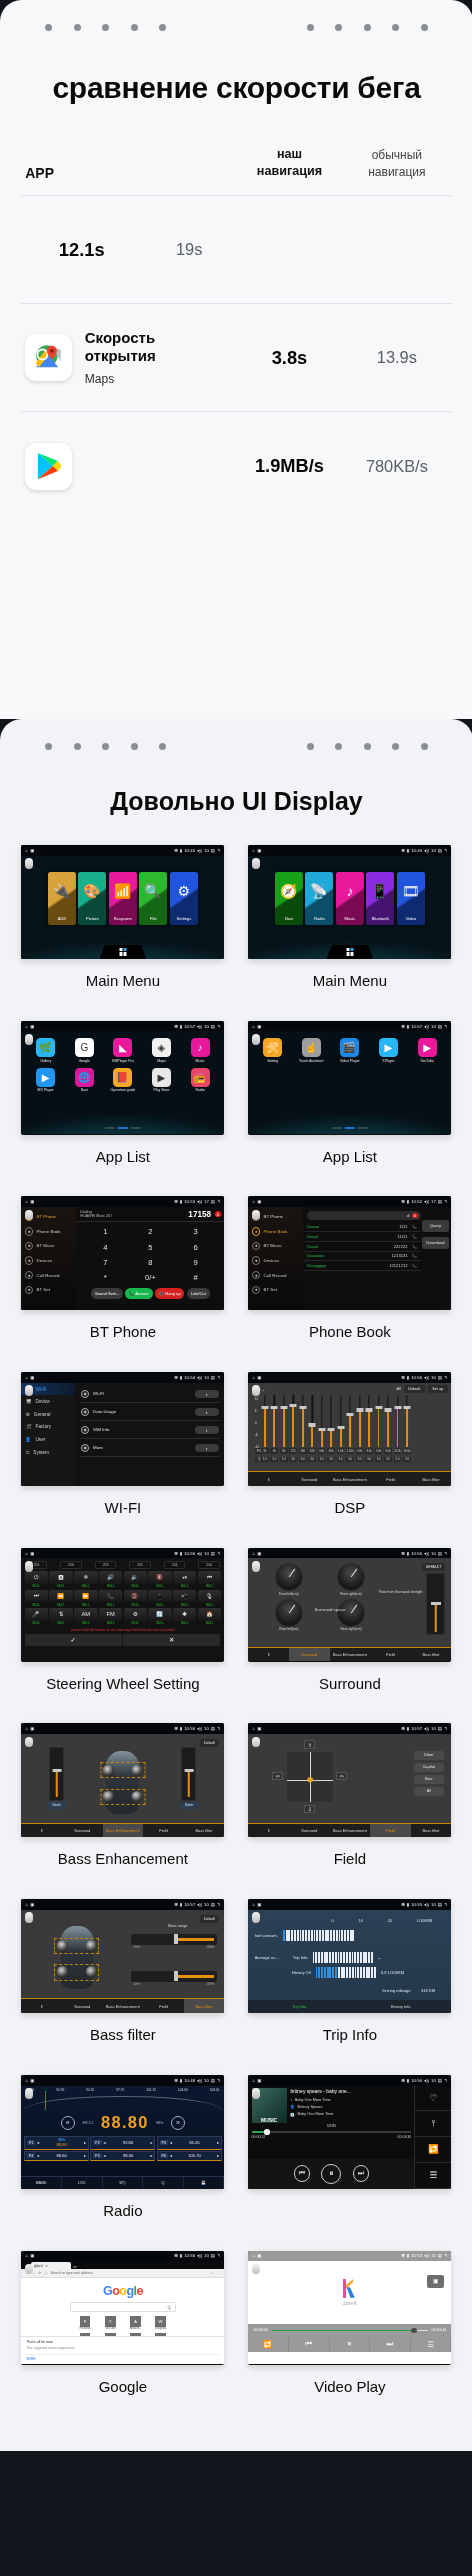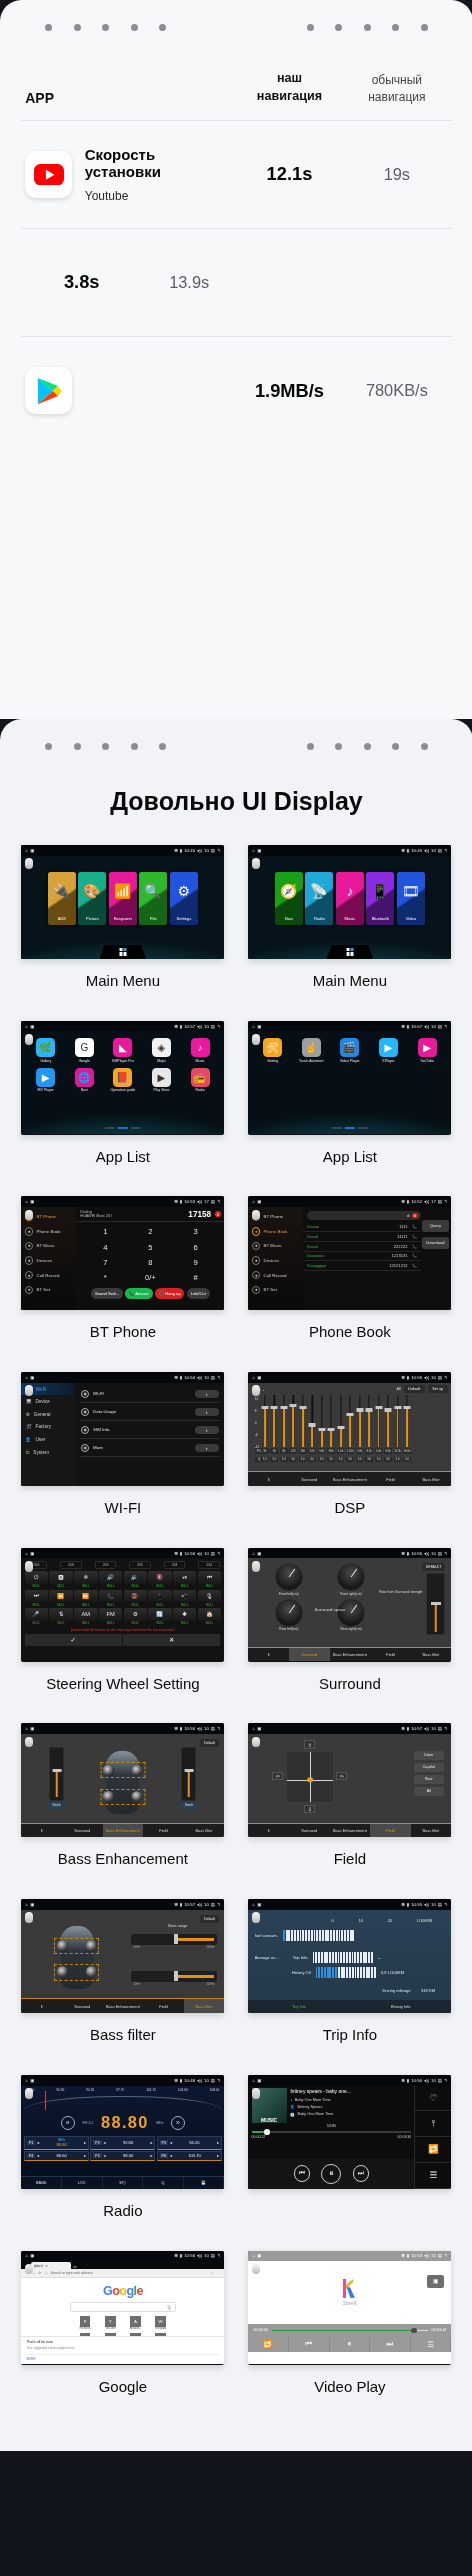--- a/index.html
+++ b/index.html
@@ -457,52 +457,58 @@
     </div>
     <div class="dots-grp">
       <i class="dot"></i>
         <i class="dot"></i>
         <i class="dot"></i>
         <i class="dot"></i>
         <i class="dot"></i>
     </div>
   </div>
 
+  <h1 class="hero-title">сравнение скорости бега</h1>
 
   <div class="cmp-table">
     <div class="cmp-head">
       <div class="col-app">APP</div>
       <div class="col-ours">
         <div>наш</div>
         <div>навигация</div>
       </div>
       <div class="col-norm">
         <div>обычный</div>
         <div>навигация</div>
       </div>
     </div>
 
     <div class="cmp-row">
-      <div class="row-left">
-        <div class="app-icon">
-          <svg width="30" height="21.4" viewBox="0 0 48 34">
-              <rect x="0" y="0" width="48" height="34" rx="10" fill="#FF0000"></rect>
-              <path d="M19 9 L33 17 L19 25 Z" fill="#fff"></path>
-            </svg>
-        </div>
-        <div class="app-txt">
-          <div class="app-name">Скорость установки</div>
-          <div class="app-sub">Youtube</div>
-        </div>
-      </div>
       <div class="val-ours">12.1s</div>
       <div class="val-norm">19s</div>
     </div>
 
     <div class="cmp-row">
+      <div class="row-left">
+        <div class="app-icon">
+          <svg width="31.5" height="31.5" viewBox="0 0 50 50">
+            <circle cx="22" cy="22" r="17" fill="#34A853"></circle>
+            <path d="M5 40 L22 18 L40 40 Z" fill="#4285F4"></path>
+            <path d="M30 8 L44 30 L44 12 Z" fill="#BDBDBD"></path>
+            <path d="M4 34 L20 12 L26 18 L10 40 Z" fill="#FBBC05"></path>
+            <circle cx="15" cy="20" r="8" fill="none" stroke="#fff" stroke-width="3"></circle>
+            <path d="M30 6 a8 8 0 0 1 8 8 c0 6 -8 14 -8 14 c0 0 -8 -8 -8 -14 a8 8 0 0 1 8 -8z" fill="#EA4335"></path>
+            <circle cx="30" cy="14" r="3" fill="#8B1A14"></circle>
+          </svg>
+        </div>
+        <div class="app-txt">
+          <div class="app-name">Скорость открытия</div>
+          <div class="app-sub">Maps</div>
+        </div>
+      </div>
       <div class="val-ours">3.8s</div>
       <div class="val-norm">13.9s</div>
     </div>
 
     <div class="cmp-row">
       <div class="row-left">
         <div class="app-icon">
           <svg width="29" height="30" viewBox="0 0 46 48">
             <path d="M6 3 L30 24 L6 45 Z" fill="#00C3FF"></path>
             <path d="M6 3 L30 24 L38 16 Z" fill="#00E676"></path>

